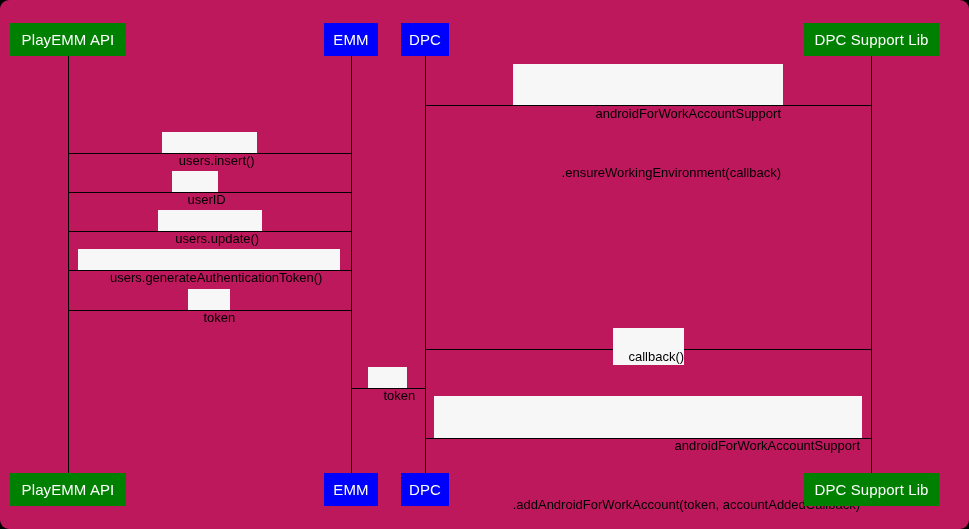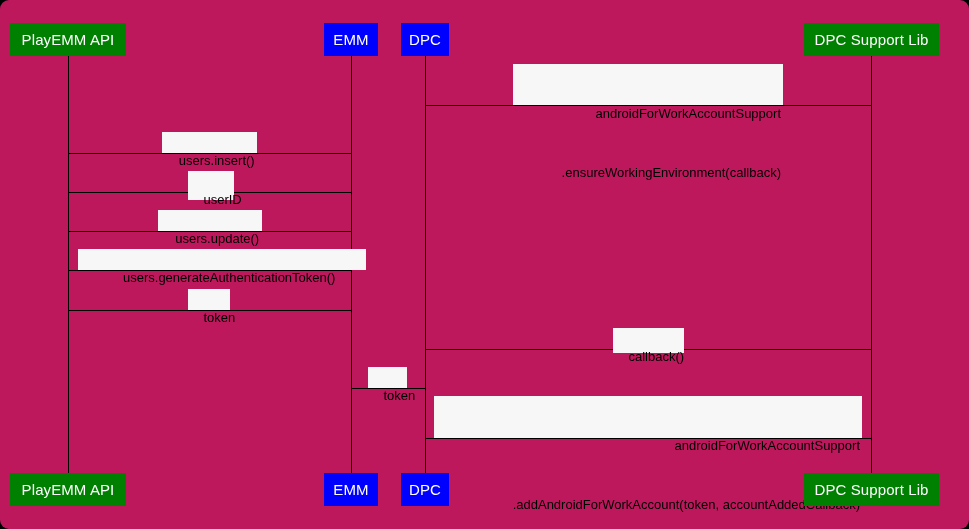--- a/index.html
+++ b/index.html
@@ -108,37 +108,37 @@
 
   <div class="msg-label multi" style="left:513px; top:64px; width:270px; height:41px;">
     <div>androidForWorkAccountSupport</div>
     <div>.ensureWorkingEnvironment(callback)</div>
   </div>
 
   <div class="msg-label" style="left:162px; top:132px; width:95px; height:21px;">
     <span>users.insert()</span>
   </div>
 
-  <div class="msg-label" style="left:188px; top:171px; width:46px; height:29px;">
+  <div class="msg-label" style="left:172px; top:171px; width:46px; height:21px;">
     <span>userID</span>
   </div>
 
   <div class="msg-label" style="left:158px; top:210px; width:104px; height:21px;">
     <span>users.update()</span>
   </div>
 
-  <div class="msg-label" style="left:78px; top:249px; width:288px; height:21px;">
+  <div class="msg-label" style="left:78px; top:249px; width:262px; height:21px;">
     <span>users.generateAuthenticationToken()</span>
   </div>
 
   <div class="msg-label" style="left:188px; top:289px; width:42px; height:21px;">
     <span>token</span>
   </div>
 
-  <div class="msg-label" style="left:613px; top:328px; width:71px; height:25px;text-align:center;">
+  <div class="msg-label" style="left:613px; top:328px; width:71px; height:37px;text-align:center;">
     <span>callback()</span>
   </div>
 
   <div class="msg-label" style="left:368px; top:367px; width:39px; height:21px;">
     <span>token</span>
   </div>
 
   <div class="msg-label multi" style="left:434px; top:396px; width:428px; height:42px;">
     <div>androidForWorkAccountSupport</div>
     <div>.addAndroidForWorkAccount(token, accountAddedCallback)</div>

